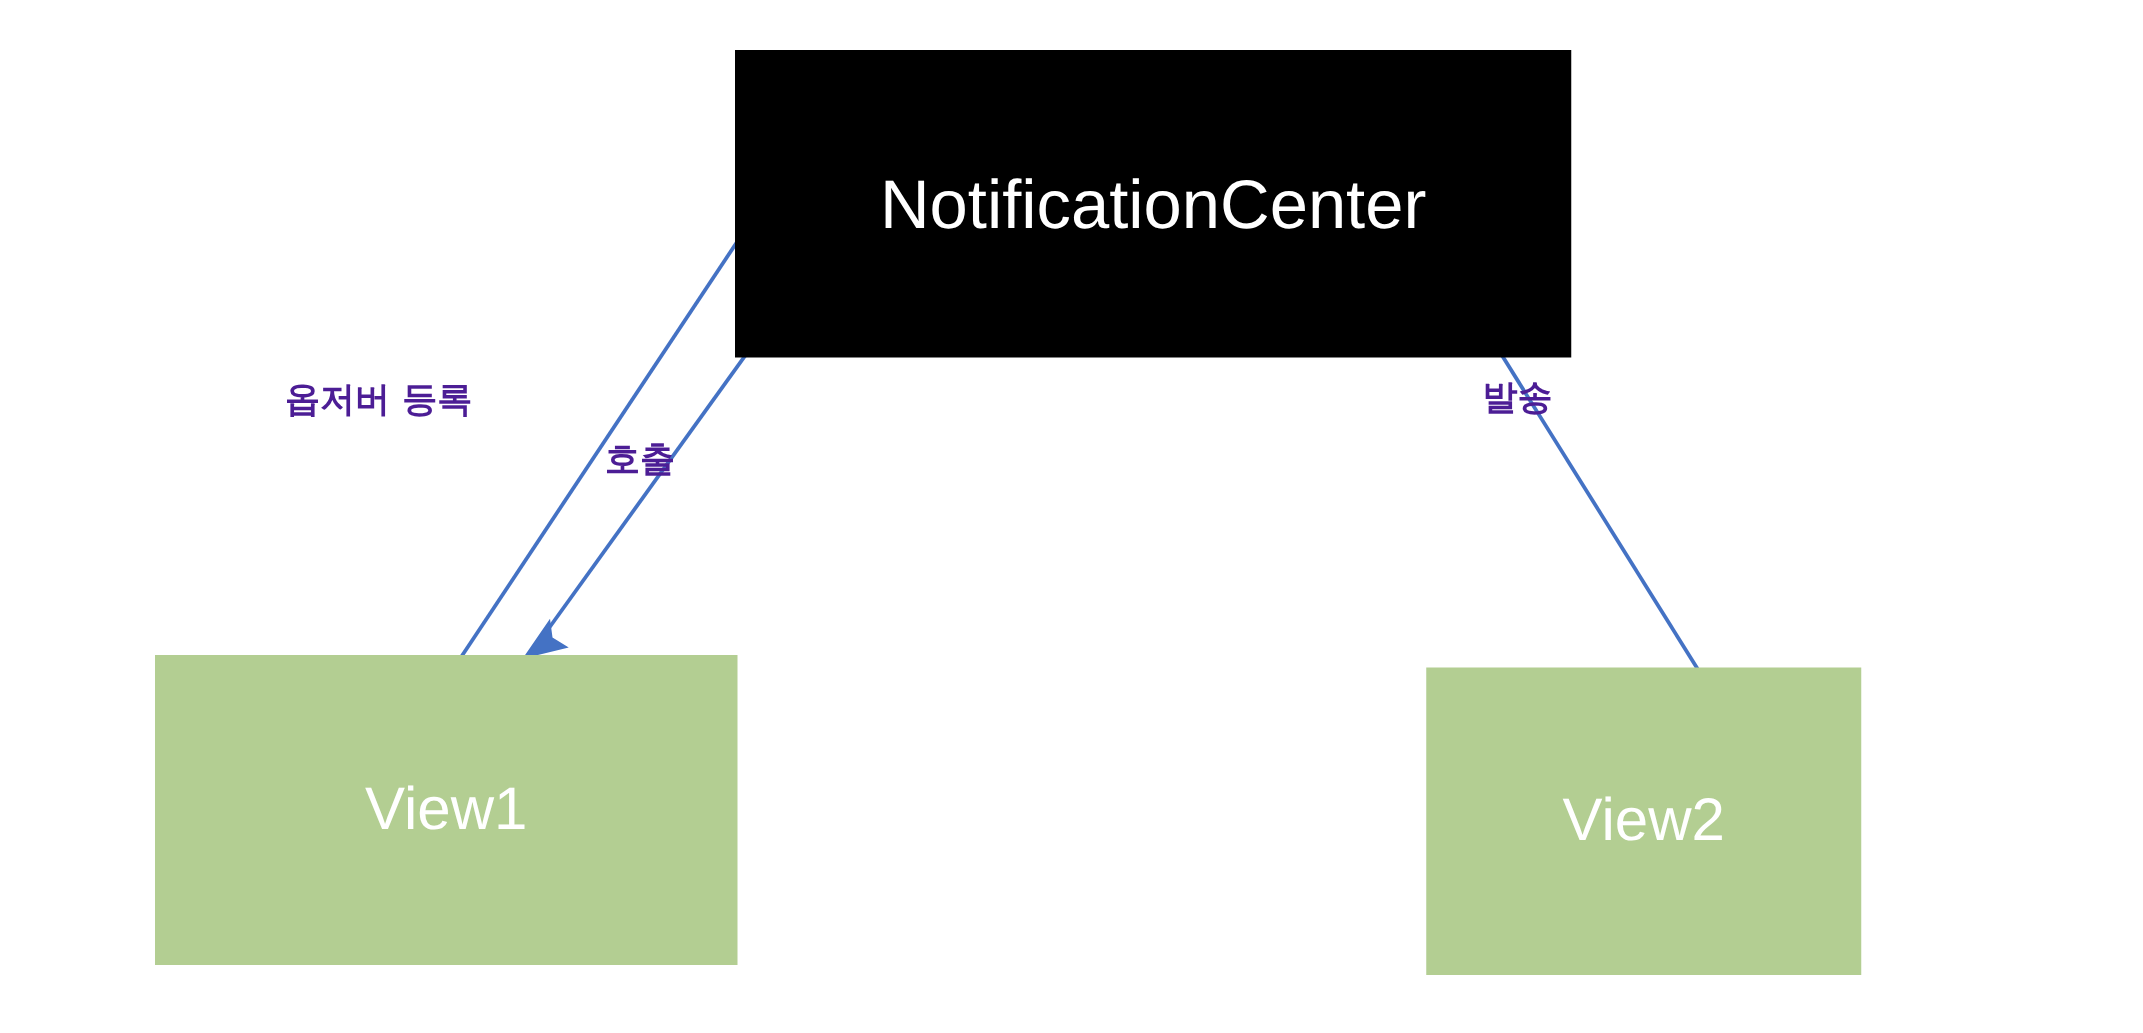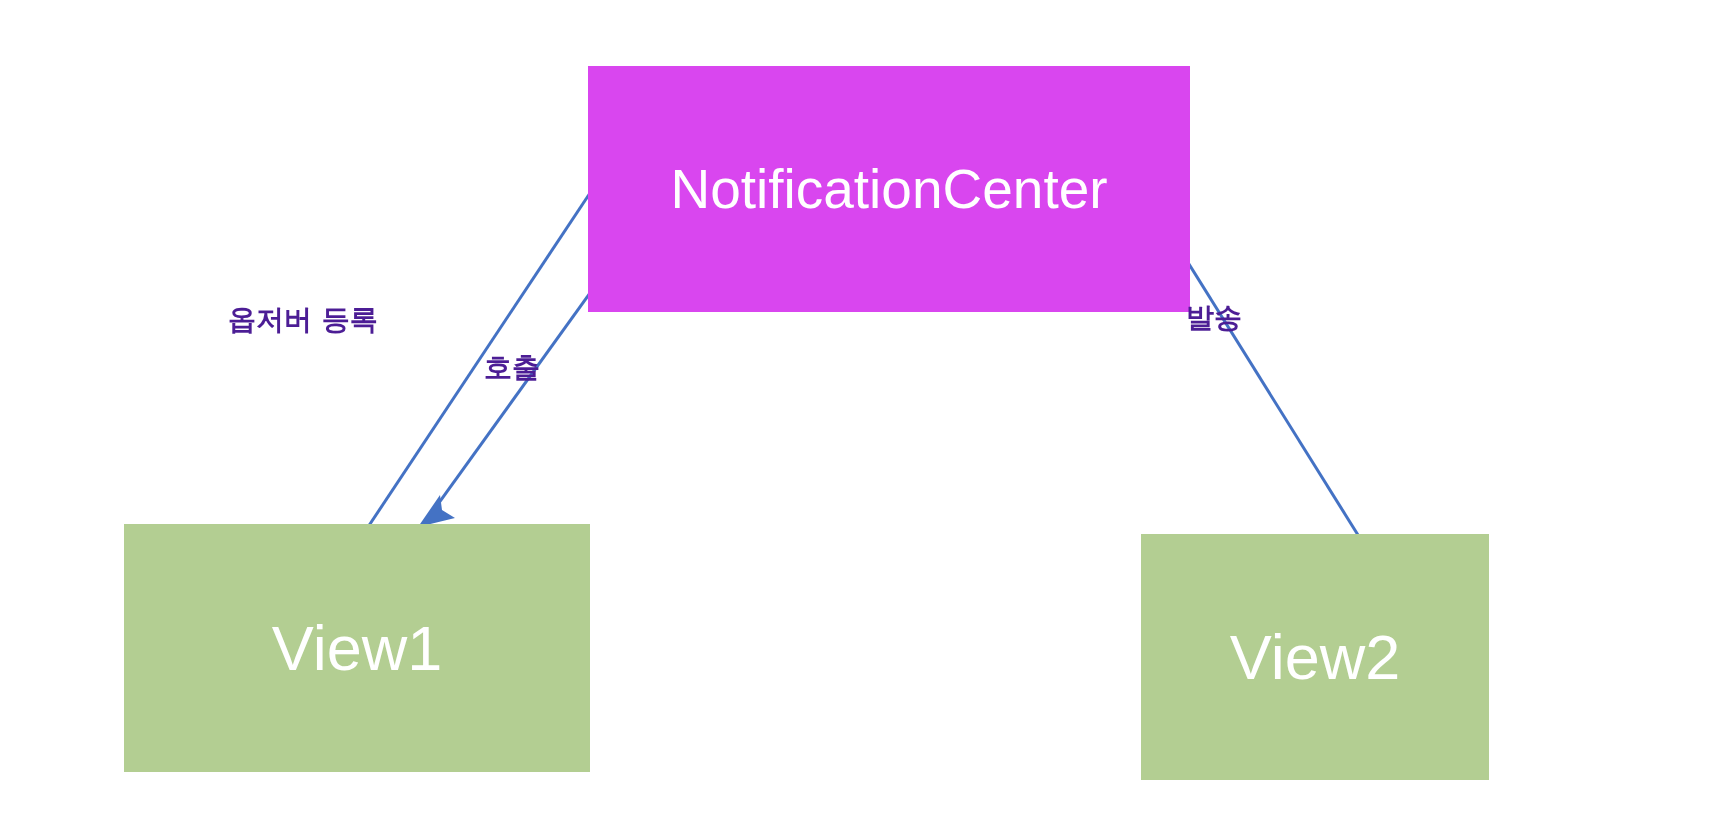--- a/index.html
+++ b/index.html
@@ -32,45 +32,45 @@
     box-sizing: border-box;
   }
   .node-label {
     color: #ffffff;
     font-weight: 400;
     line-height: 1;
     white-space: nowrap;
   }
   #node-notification-center {
     left: 588px;
-    top: 66px;
-    width: 602px;
+    top: 40px;
+    width: 669px;
     height: 246px;
-    background: #d946ef;
+    background: #000000;
   }
   #node-notification-center .node-label {
     font-size: 55px;
   }
   #node-view1 {
     left: 124px;
     top: 524px;
     width: 466px;
     height: 248px;
     background: #B3CE92;
   }
   #node-view2 {
     left: 1141px;
     top: 534px;
     width: 348px;
     height: 246px;
     background: #B3CE92;
   }
   #node-view1 .node-label,
   #node-view2 .node-label {
-    font-size: 63px;
+    font-size: 48px;
   }
   .edge-label {
     position: absolute;
     color: #4c1d95;
     font-family: "DejaVu Sans", "Liberation Sans", sans-serif;
     font-weight: 700;
     font-size: 28px;
     line-height: 1;
     white-space: nowrap;
   }

